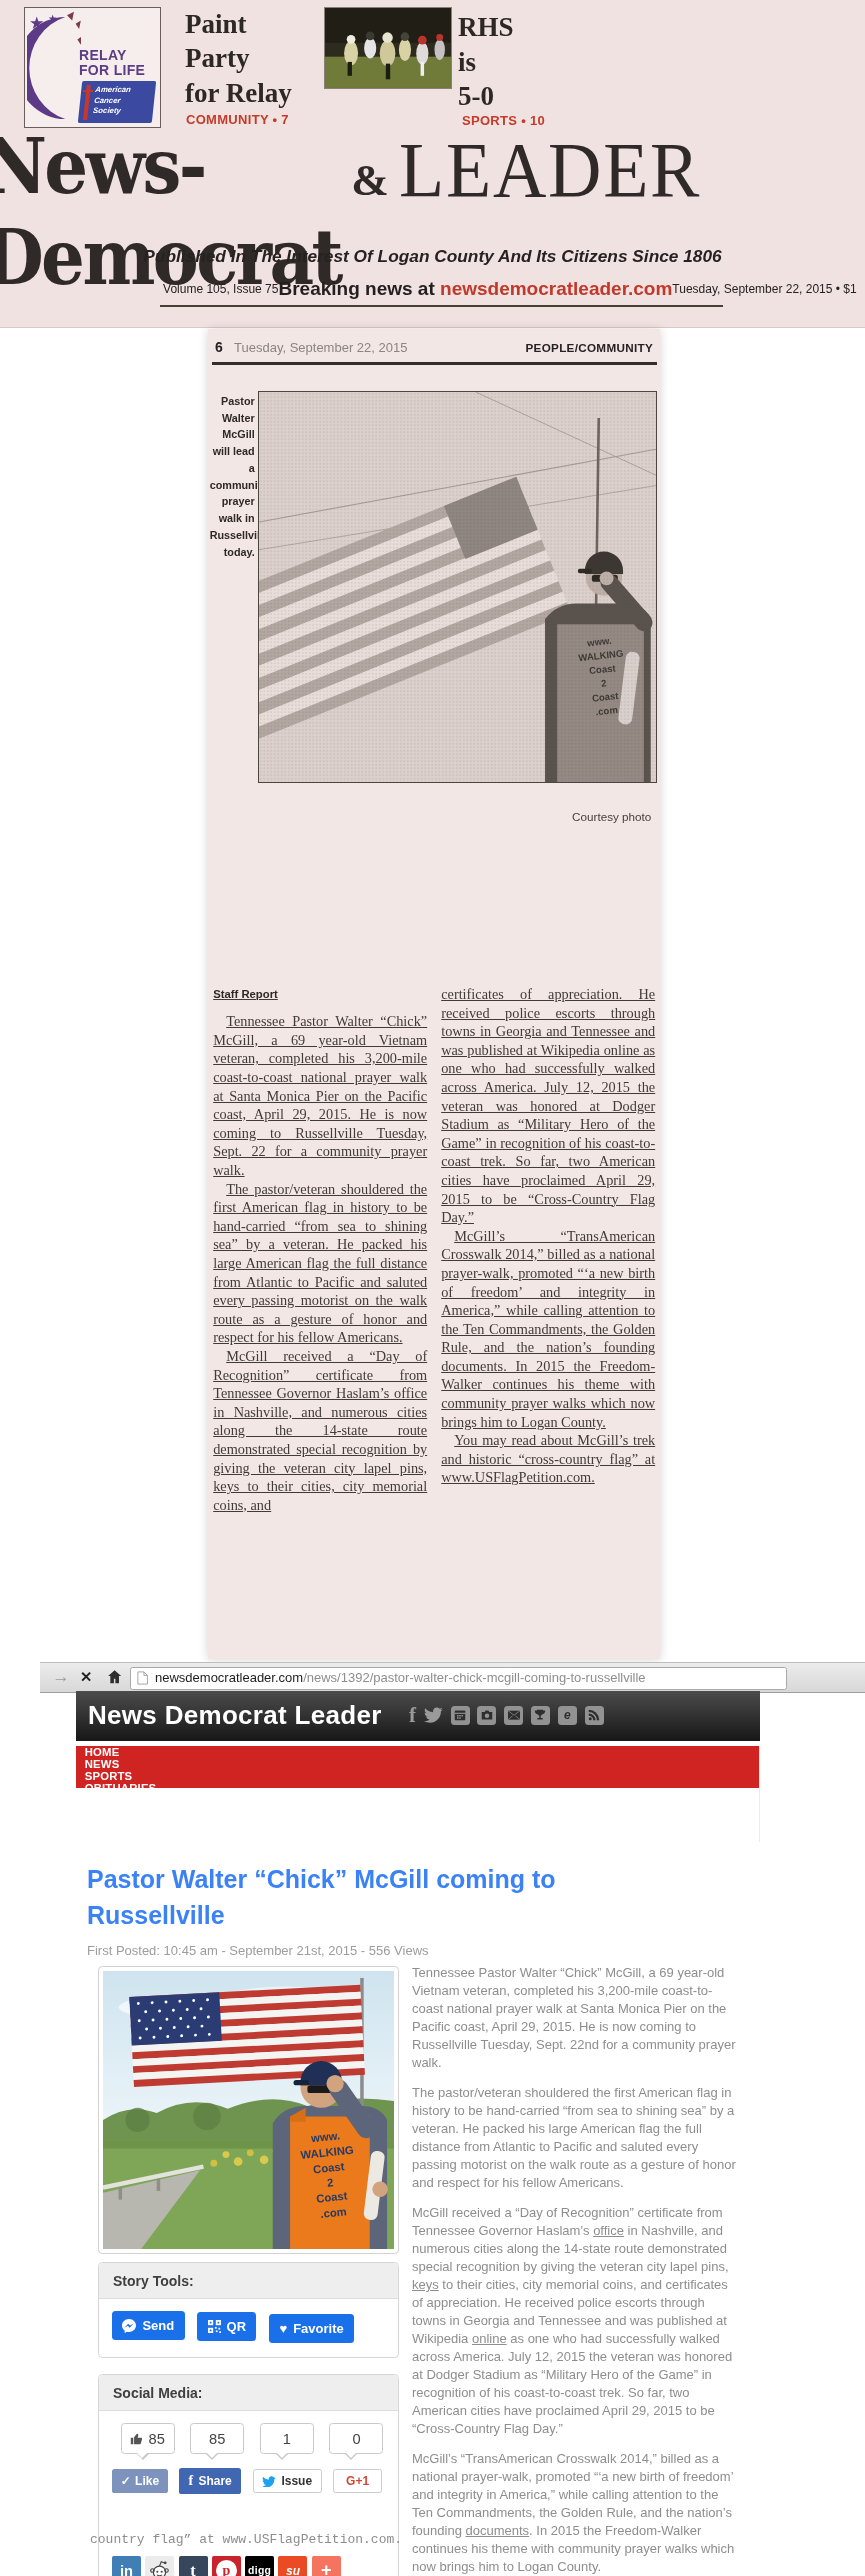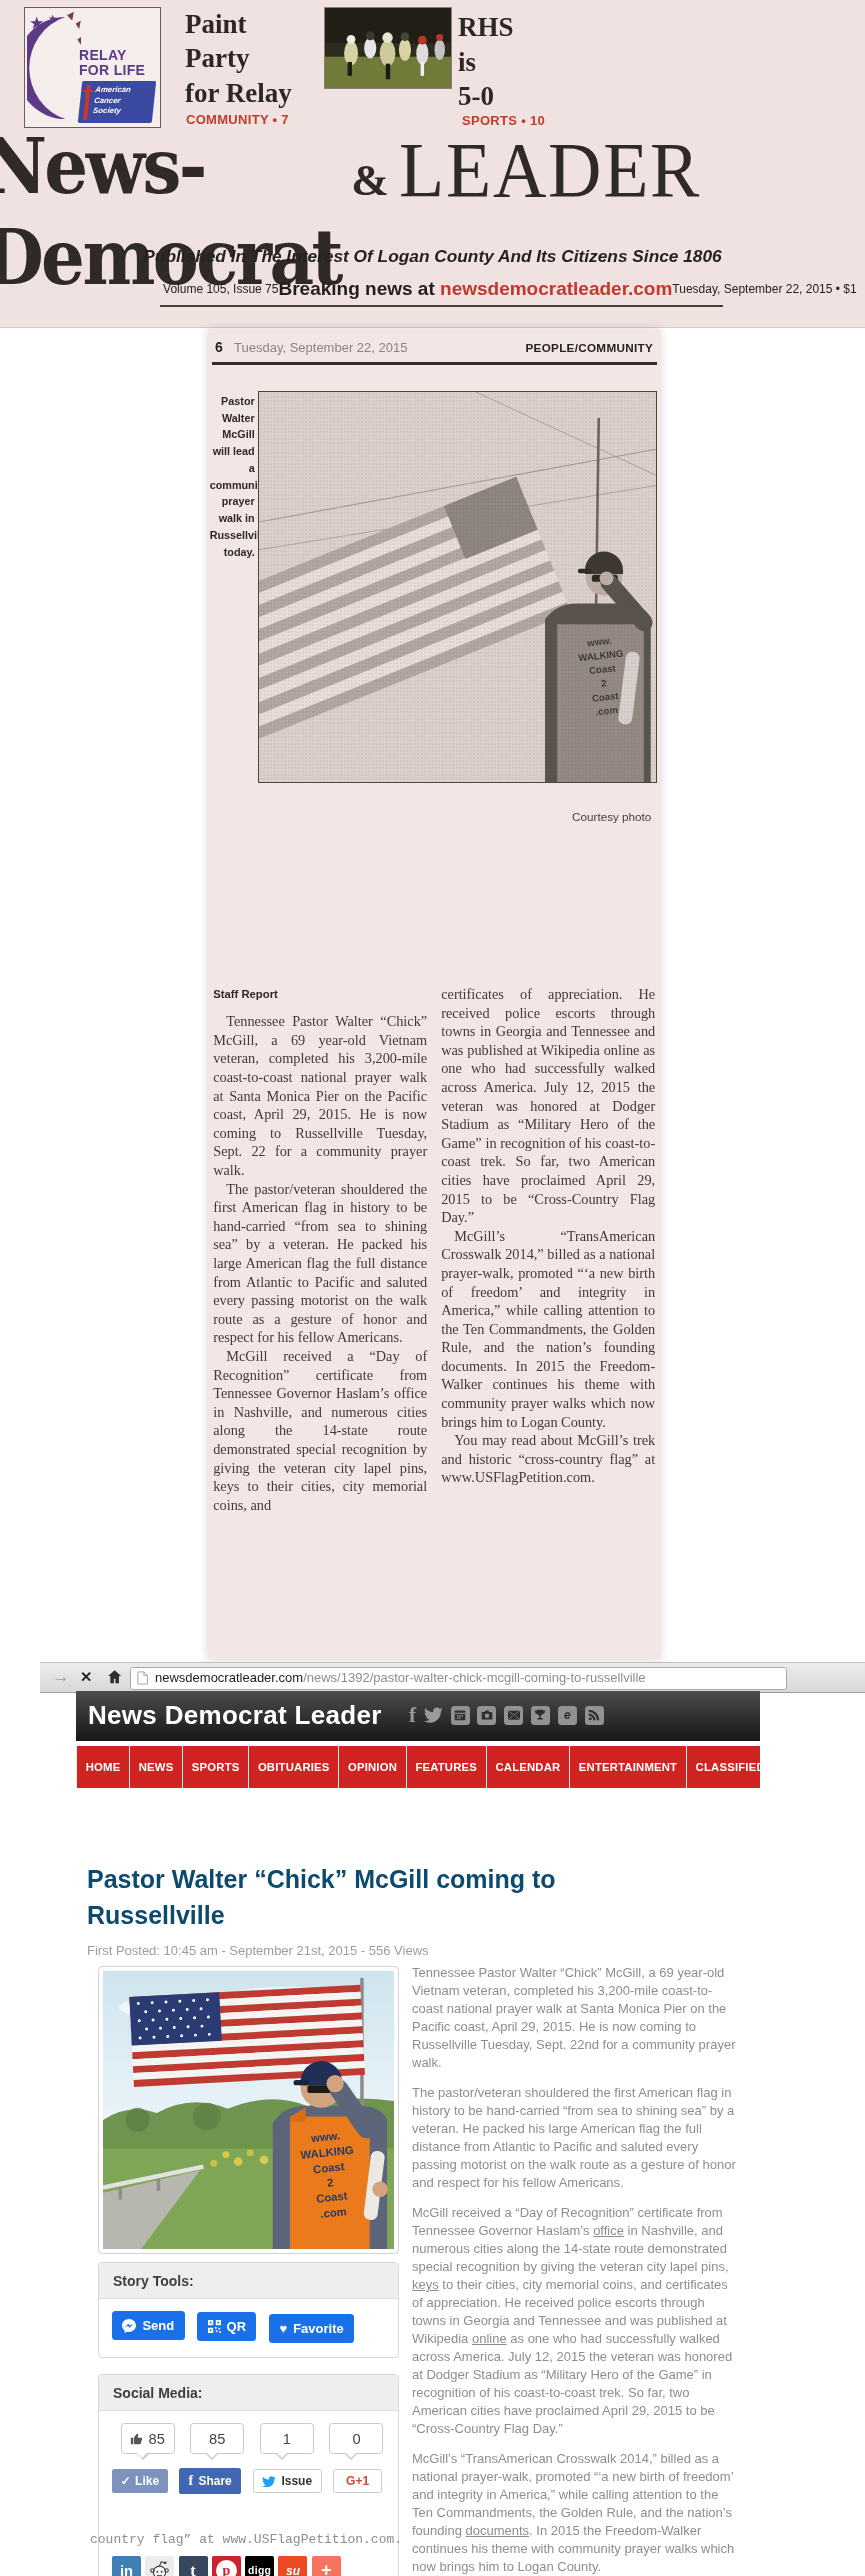--- a/index.html
+++ b/index.html
@@ -32,47 +32,47 @@
   .ph-num{position:absolute;left:7px;top:10.4px;font-size:14px;font-weight:800;color:#262220;}
   .ph-date{position:absolute;left:26px;top:11.3px;font-size:13px;color:#8b8481;}
   .ph-sec{position:absolute;right:7px;top:12px;font-size:11.7px;font-weight:800;color:#262220;letter-spacing:0.3px;}
   .ph-rule{position:absolute;left:3.5px;top:33px;width:445px;height:2.6px;background:#332e2a;}
   .np-caption{position:absolute;left:1.7px;top:64px;width:45px;font-size:10.8px;font-weight:800;color:#2e2925;text-align:right;line-height:1.55;}
   .np-photo{position:absolute;left:50px;top:62px;width:397px;height:390px;border:0.9px solid #4c4540;background:#dcd0cc;}
   .halftone{position:absolute;left:0;top:0;right:0;bottom:0;background-image:radial-gradient(rgba(70,45,45,.09) 0.9px,transparent 1.1px);background-size:3.5px 3.5px;pointer-events:none;}
   .np-credit{position:absolute;right:8.7px;top:481px;font-size:11.7px;color:#463f3b;}
   .np-headline{position:absolute;left:5.2px;top:506px;width:443px;font-family:"Liberation Serif",serif;font-weight:700;font-size:38px;color:#362f2b;line-height:1.72;letter-spacing:0.4px;}
   .np-cols{position:absolute;left:5.2px;top:656px;width:442px;display:flex;gap:14px;}
-  .np-col{width:214px;font-family:"Liberation Serif",serif;font-size:14.3px;line-height:18.6px;color:#413b37;text-align:justify;}
+  .np-col{width:214px;font-family:"Liberation Serif",serif;font-size:14.3px;line-height:18.6px;color:#413b37;text-align:justify;text-decoration:underline;}
   .np-col p{margin:0;text-indent:13px;}
   .np-col p.noind{text-indent:0;}
   .np-byline{font-size:11.3px;font-weight:800;font-family:"Liberation Sans",sans-serif;color:#2e2925;margin:0 0 8.7px 0;}
   
   .toolbar{position:absolute;left:40px;top:1662px;width:825px;height:29px;background:linear-gradient(#ececec,#d8d8d8);border-top:0.9px solid #bdbdbd;border-bottom:0.9px solid #9e9e9e;}
   .tb-arrow{position:absolute;left:12px;top:2.6px;font-size:17.3px;color:#9a9a9a;}
   .tb-x{position:absolute;left:40px;top:5.2px;font-size:14.7px;font-weight:800;color:#1f1f1f;}
   .tb-home{position:absolute;left:66px;top:5.2px;width:17.3px;height:17.3px;}
   .urlfield{position:absolute;left:90px;top:3.5px;width:655px;height:21px;background:#fff;border:0.9px solid #a9a9a9;border-radius:2.6px;}
   .url-doc{position:absolute;left:6px;top:3.5px;}
   .url-text{position:absolute;left:24px;top:2.6px;font-size:13px;white-space:nowrap;}
   .url-text .main{color:#1d1d1d;}
   .url-text .path{color:#8e8e8e;}
   
   .sitehead{position:absolute;left:76px;top:1691px;width:684px;height:50px;background:linear-gradient(#4c4c4c,#171717);}
   .brand{position:absolute;left:12px;top:8.7px;font-size:26px;font-weight:800;color:#fff;letter-spacing:0.3px;}
   .head-icons{position:absolute;left:333px;top:14.7px;display:flex;gap:7.8px;align-items:center;}
   .hi-f{font-family:"Liberation Serif",serif;font-weight:800;font-size:21px;color:#9a9a9a;line-height:19px;}
   .tile{width:19px;height:19px;background:#929292;border-radius:3.5px;display:flex;align-items:center;justify-content:center;}
   .tile .e{font-size:12px;font-weight:800;font-style:italic;color:#2e2e2e;}
-  .rednav{position:absolute;left:76px;top:1746px;width:684px;height:42px;background:#d02422;display:flex;}
+  .rednav{position:absolute;left:76px;top:1746px;width:684px;height:42px;background:#d02422;display:flex;flex-direction:column;}
   .nav-stub{width:22.5px;border-right:0.9px solid #efe9e8;}
   .nav-item{padding:0 8.7px;display:flex;align-items:center;border-right:0.9px solid #efe9e8;font-size:11.3px;font-weight:800;color:#fff;letter-spacing:0.2px;cursor:pointer;}
   .nav-item:last-child{border-right:none;}
   
-  .a-title{position:absolute;left:87px;top:1862px;width:537px;font-size:25px;font-weight:800;color:#0c4a6e;line-height:1.42;}
+  .a-title{position:absolute;left:87px;top:1862px;width:537px;font-size:25px;font-weight:800;color:#3b82f6;line-height:1.42;}
   .a-meta{position:absolute;left:87px;top:1943px;font-size:13px;color:#9d9d9d;}
   .photo-card{position:absolute;left:98px;top:1966px;width:301px;height:288px;background:#fff;border:0.9px solid #d2d2d2;border-radius:4.3px;box-sizing:border-box;padding:4.3px;}
   .panel{position:absolute;left:98px;width:301px;background:#fff;border:0.9px solid #d6d6d6;border-radius:4.3px;box-sizing:border-box;}
   .panel-h{height:35px;background:#eeeeee;border-bottom:0.9px solid #dddddd;border-radius:4.3px 4.3px 0 0;display:flex;align-items:center;}
   .panel-h span{margin-left:14px;font-size:14px;font-weight:800;color:#3f3f3f;}
   .panel-b{padding:12px 13px 14px 13px;}
   .btn-blue{display:inline-flex;align-items:center;gap:6px;background:#1a70e8;color:#fff;font-size:13px;font-weight:700;padding:7px 10.4px;border-radius:3.5px;margin-right:8.7px;cursor:pointer;}
   .counts{display:flex;gap:15.6px;margin-left:8.7px;}
   .bubble{position:relative;min-width:52px;height:29px;border:0.9px solid #c9c9c9;border-radius:3.5px;background:#fff;display:flex;align-items:center;justify-content:center;gap:5.2px;font-size:14.7px;color:#444;}
   .bubble::after{content:"";position:absolute;left:14px;bottom:-7px;border:7px solid transparent;border-top-color:#c9c9c9;border-bottom:0;}

